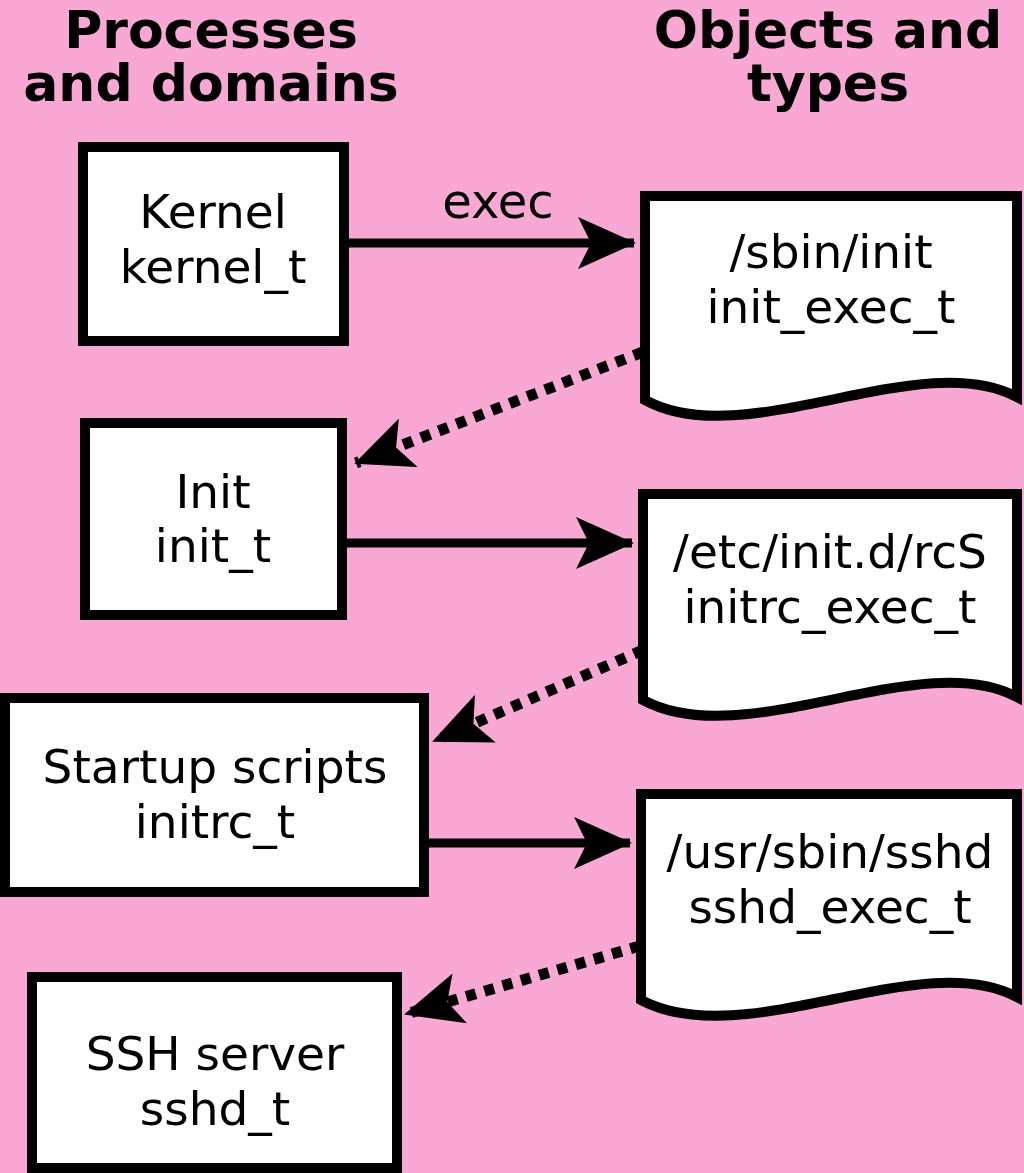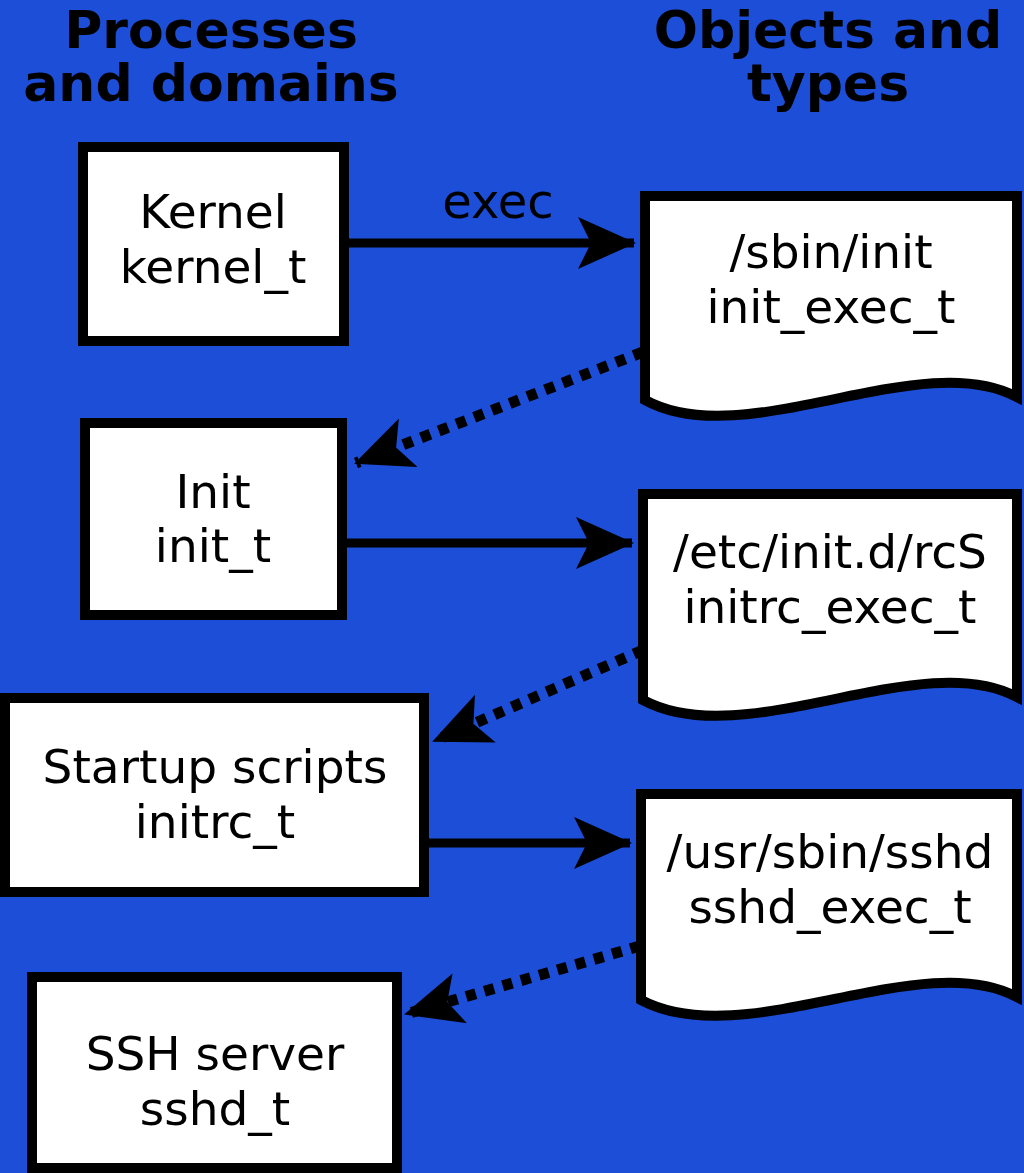--- a/index.html
+++ b/index.html
@@ -4,21 +4,21 @@
 <style>
   html, body {
     margin: 0;
     padding: 0;
     background: #ffffff;
   }
   .stage {
     position: relative;
     width: 1024px;
     height: 1173px;
-    background: #1d4ed8;
+    background: #f9a8d4;
     overflow: hidden;
   }
   svg {
     display: block;
   }
   .shape {
     fill: #ffffff;
     stroke: #000000;
     stroke-width: 10;
     stroke-linejoin: miter;

